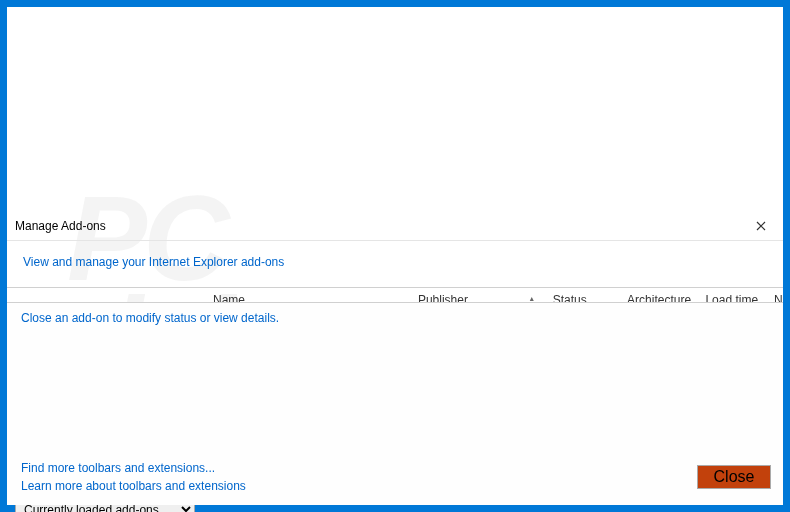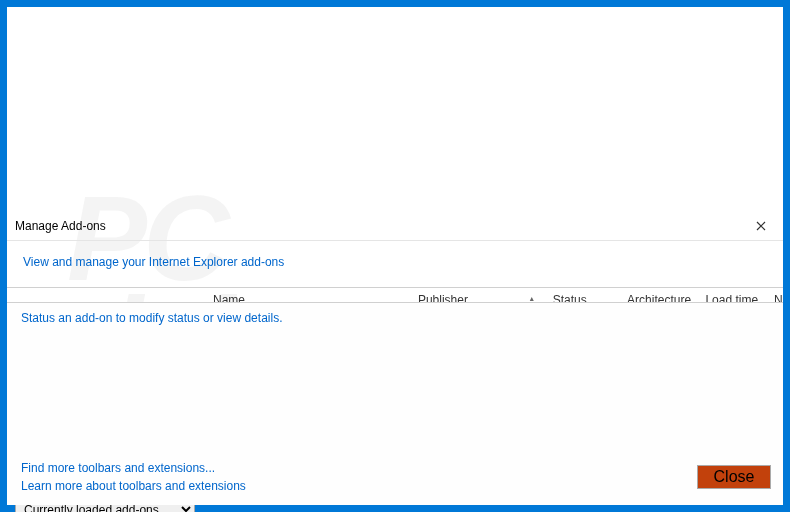--- a/index.html
+++ b/index.html
@@ -271,21 +271,21 @@
 
       <div class="hscroll">
         <div class="arrow">◀</div>
         <div class="track"></div>
         <div class="arrow">▶</div>
       </div>
     </div>
   </div>
 
   <div class="bottom">
-    <div class="hint">Status an add-on to modify status or view details.</div>
+    <div class="hint">Close an add-on to modify status or view details.</div>
     <div class="bigspace"></div>
     <div class="footer">
       <div class="footer-links">
         <div>Find more toolbars and extensions...</div>
         <div>Learn more about toolbars and extensions</div>
       </div>
       <button class="close-btn">Close</button>
     </div>
   </div>
 </div>

